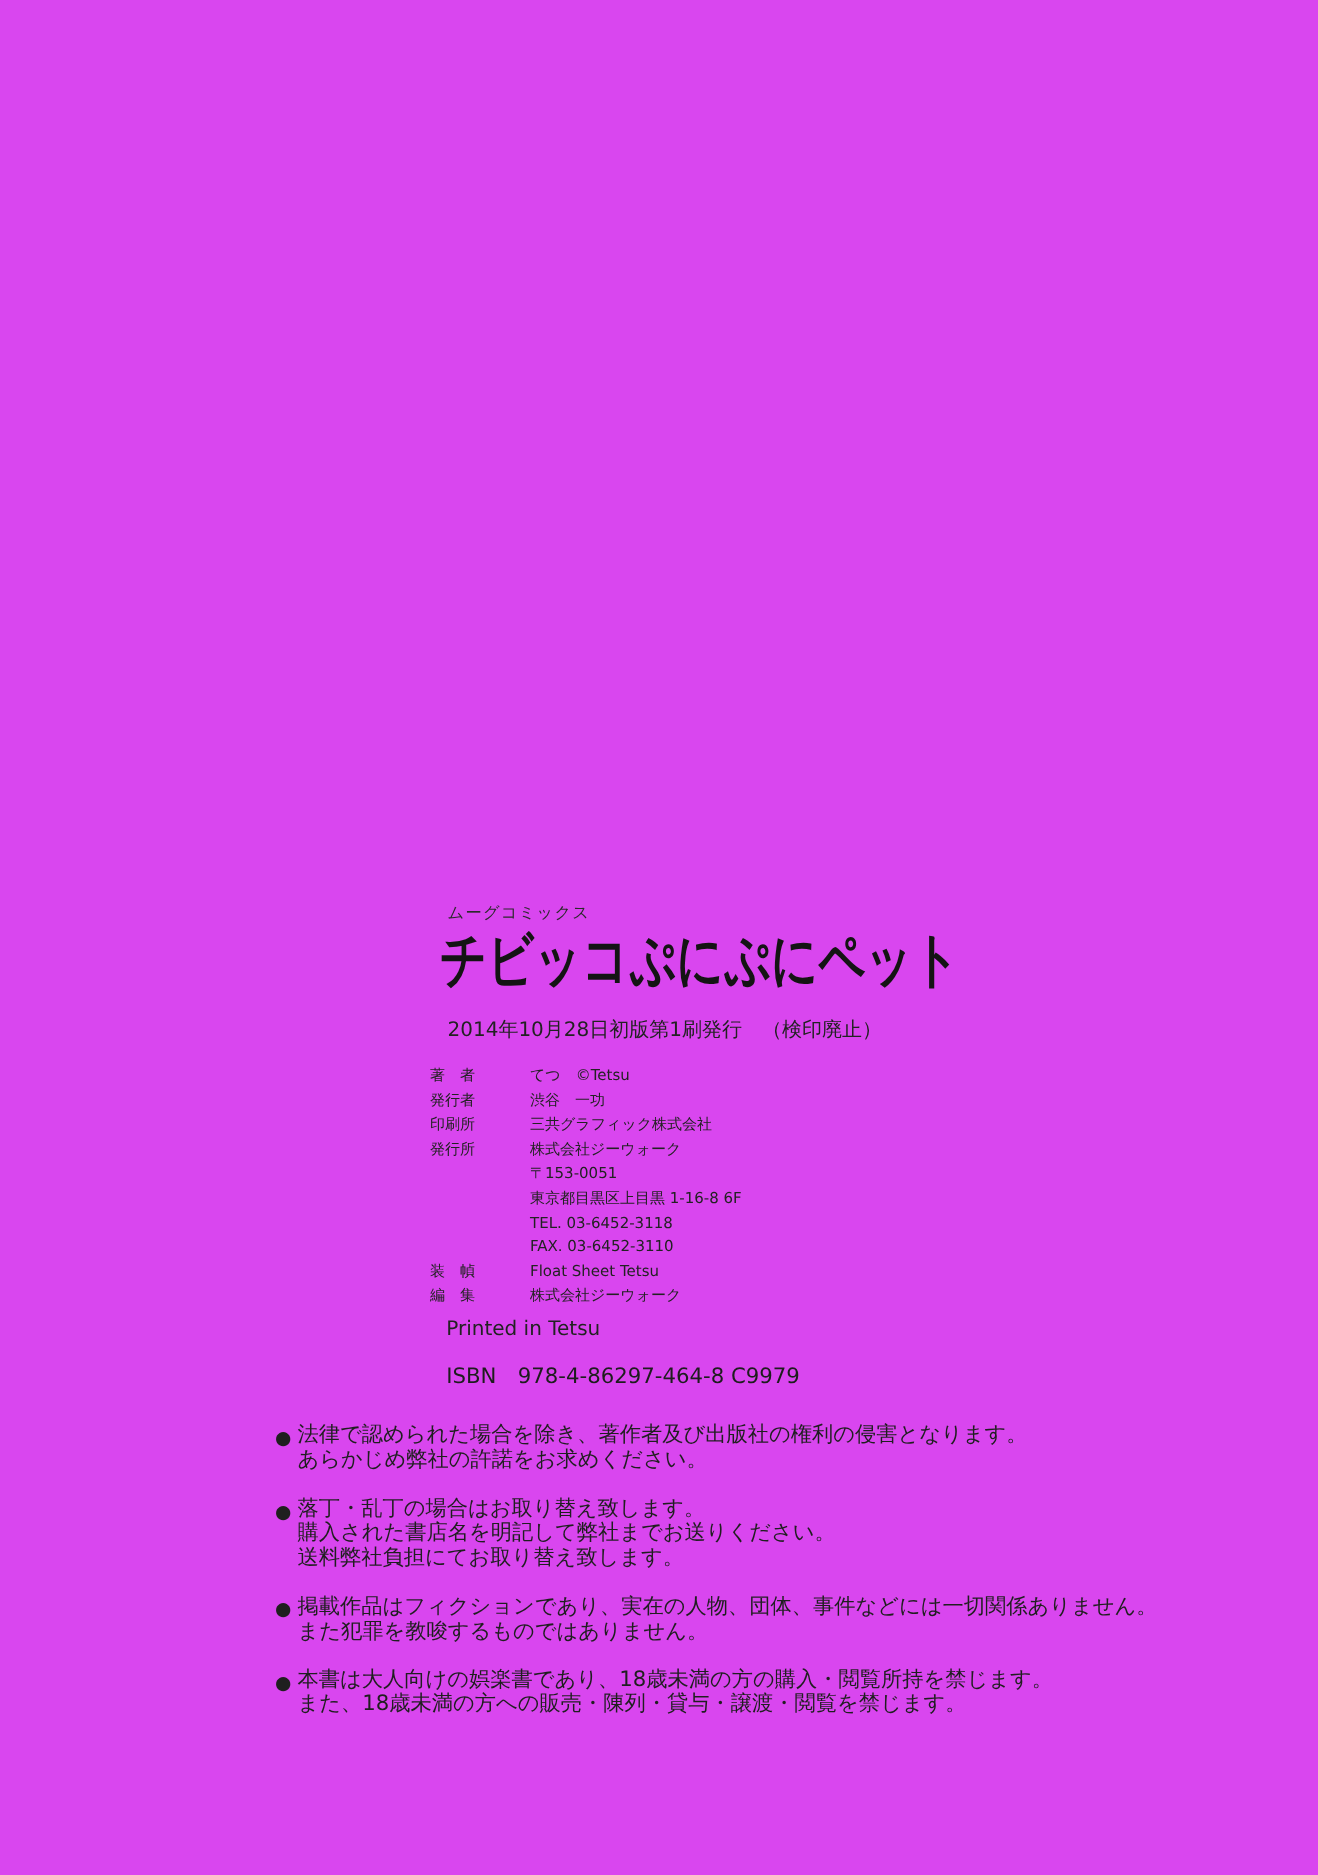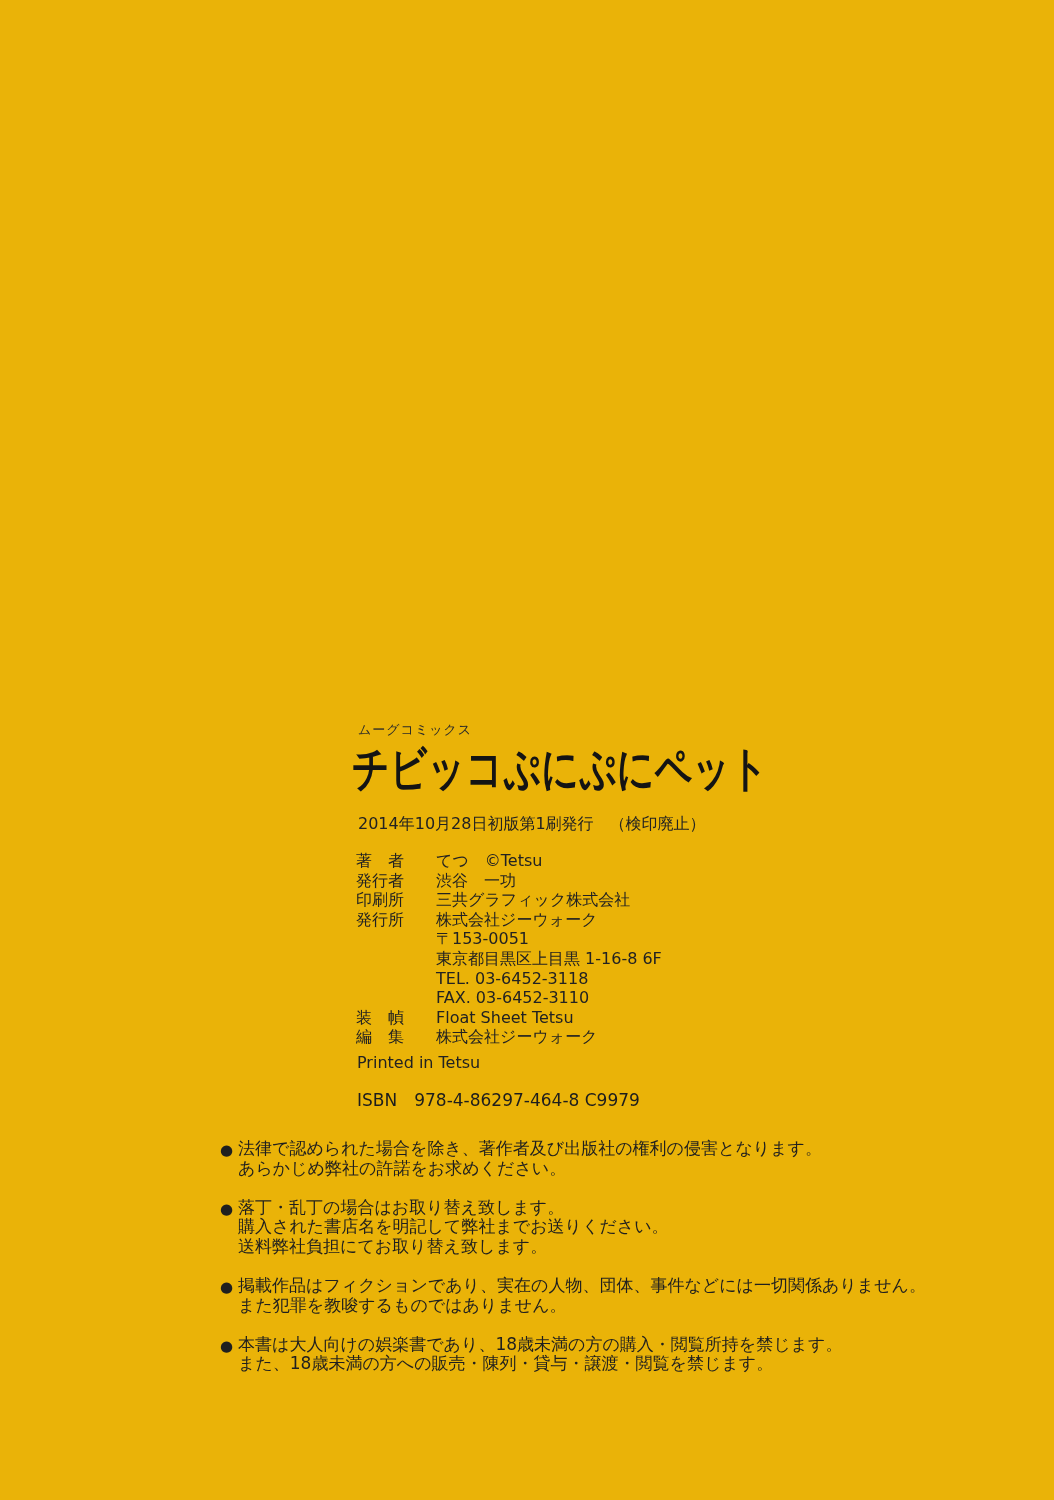--- a/index.html
+++ b/index.html
@@ -11,21 +11,21 @@
     height: 1500px;
     background: #ffffff;
     position: relative;
     overflow: hidden;
     font-family: "DejaVu Sans", "Liberation Sans", sans-serif;
     color: #212121;
   }
   .page {
     position: absolute;
     inset: 0;
-    background: #eab308;
+    background: #d946ef;
   }
   .series-label {
     position: absolute;
     left: 358px;
     top: 721px;
     font-size: 13px;
     letter-spacing: 1px;
     color: #2a2a2a;
     white-space: nowrap;
   }
@@ -45,23 +45,23 @@
   .edition-line {
     position: absolute;
     left: 358px;
     top: 814px;
     font-size: 16px;
     white-space: nowrap;
     color: #222;
   }
   .credits {
     position: absolute;
-    left: 356px;
+    left: 344px;
     top: 851px;
-    font-size: 16px;
+    font-size: 12px;
     line-height: 19.6px;
     color: #222;
   }
   .credit-row {
     display: grid;
     grid-template-columns: 80px auto;
   }
   .credit-label {
     white-space: pre;
   }

